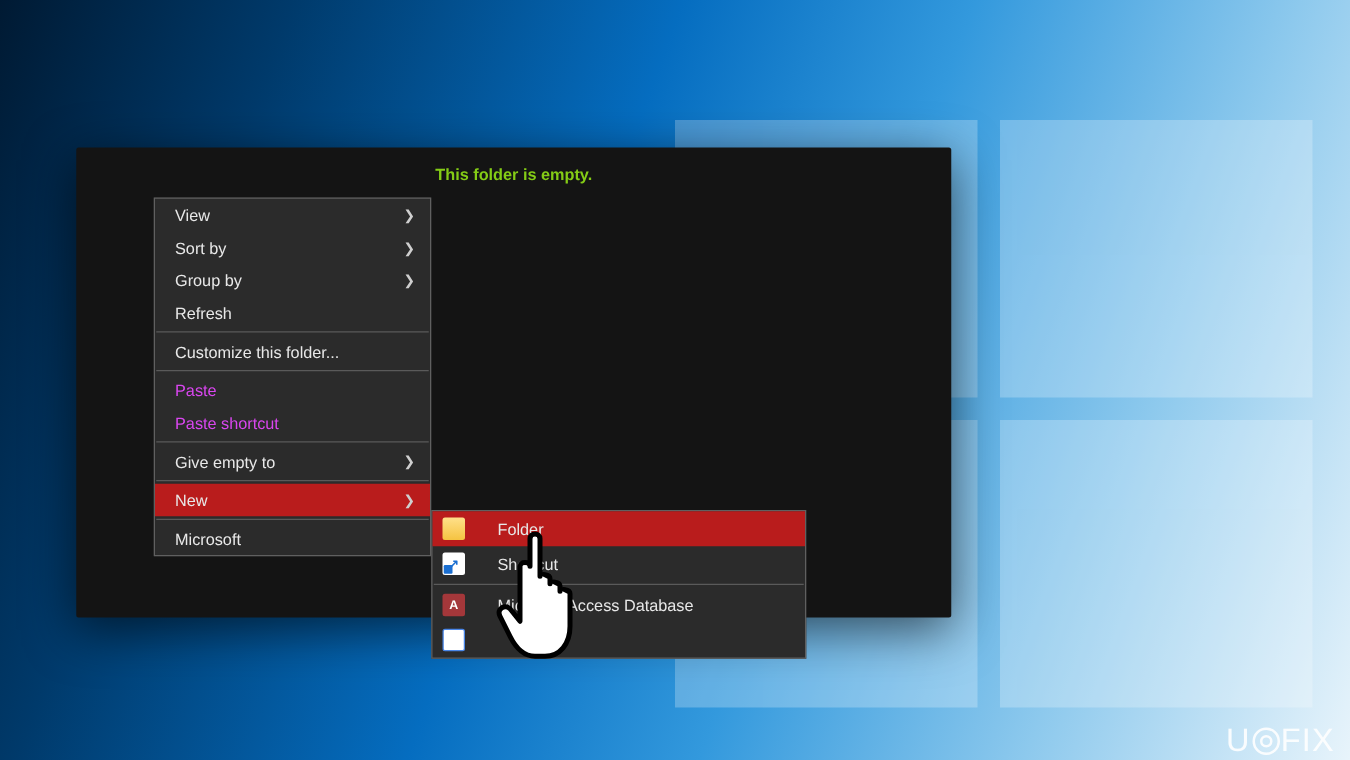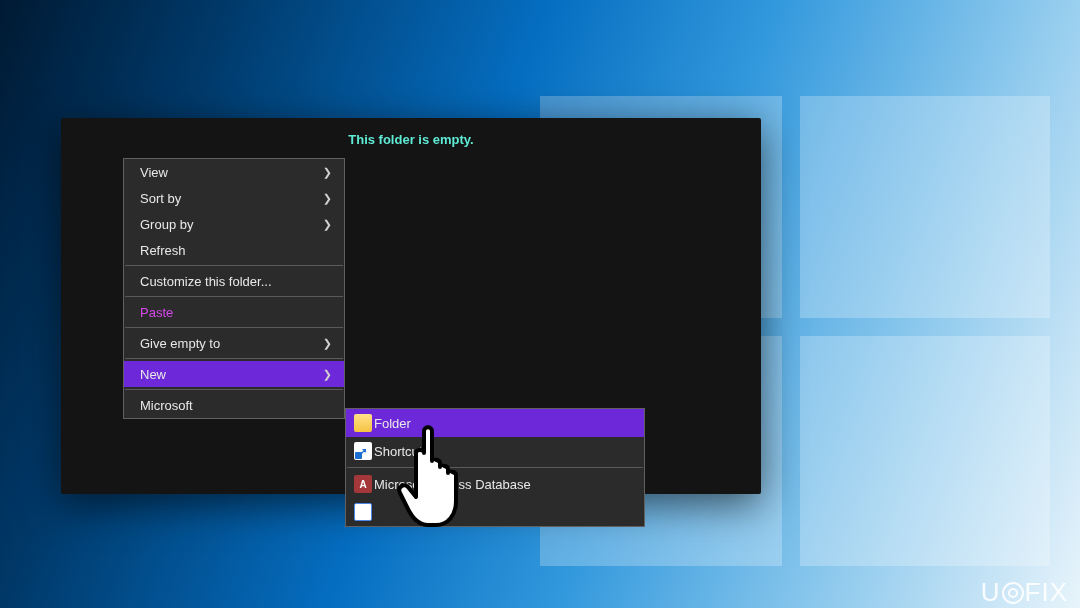--- a/index.html
+++ b/index.html
@@ -24,41 +24,41 @@
   .winlogo .p4 { left: 260px; top: 240px; width: 250px; height: 230px; }
 
   
   .explorer {
     position: absolute; left: 61px; top: 118px; width: 700px; height: 376px;
     background: #141414; border-radius: 2px;
     box-shadow: 0 10px 40px rgba(0,0,0,0.6);
   }
   .empty-msg {
     position: absolute; top: 14px; left: 0; right: 0;
-    text-align: center; color: #5eead4; font-size: 13px; font-weight: 600;
+    text-align: center; color: #84cc16; font-size: 13px; font-weight: 600;
   }
 
   
   .menu {
     position: absolute; background: #2b2b2b; border: 1px solid #606060;
     font-size: 13px; color: #e8e8e8;
   }
   .menu1 { left: 123px; top: 158px; width: 222px; text-align: center; }
   .menu .item {
     display: flex; align-items: center; justify-content: space-between;
     padding: 5px 12px 5px 16px; height: 26px; position: relative;
   }
   .menu .item.disabled { color: #d946ef; }
-  .menu .item.hl { background: #6d28d9; }
+  .menu .item.hl { background: #b91c1c; }
   .menu .sep { height: 1px; background: #5a5a5a; margin: 2px 1px; }
   .menu .arrow { font-size: 11px; color: #cfcfcf; }
 
   
   .menu2 { left: 345px; top: 408px; width: 300px; }
-  .menu2 .item { padding: 5px 12px 5px 8px; height: 28px; justify-content: flex-start; gap: 2px; }
+  .menu2 .item { padding: 5px 12px 5px 8px; height: 28px; justify-content: flex-start; gap: 26px; }
   .menu2 .iconbox { width: 18px; height: 18px; display: inline-flex; align-items: center; justify-content: center; border-radius: 2px; font-size: 10px; flex-shrink: 0; }
   .icon-folder { background: linear-gradient(#ffe08a,#f5c341); }
   .icon-shortcut { background: #fff; color: #1b6fd1; font-weight: bold; position: relative; }
   .icon-shortcut::after { content:""; position:absolute; left:1px; bottom:1px; width:7px; height:7px; background:#1b6fd1; border-radius:1px; }
   .icon-access { background: #a4373a; color: #fff; font-weight: bold; }
   .icon-doc { background: #fff; border: 1px solid #4a86e8; }
 
   
   .cursor {
     position: absolute; left: 394px; top: 423px; width: 88px; height: 108px;
@@ -106,20 +106,23 @@
     <span>Refresh</span>
   </div>
   <div class="sep"></div>
   <div class="item">
     <span>Customize this folder...</span>
   </div>
   <div class="sep"></div>
   <div class="item disabled">
     <span>Paste</span>
   </div>
+  <div class="item disabled">
+    <span>Paste shortcut</span>
+  </div>
   <div class="sep"></div>
   <div class="item">
     <span>Give empty to</span>
     <span class="arrow">❯</span>
   </div>
   <div class="sep"></div>
   <div class="item hl">
     <span>New</span>
     <span class="arrow">❯</span>
   </div>

